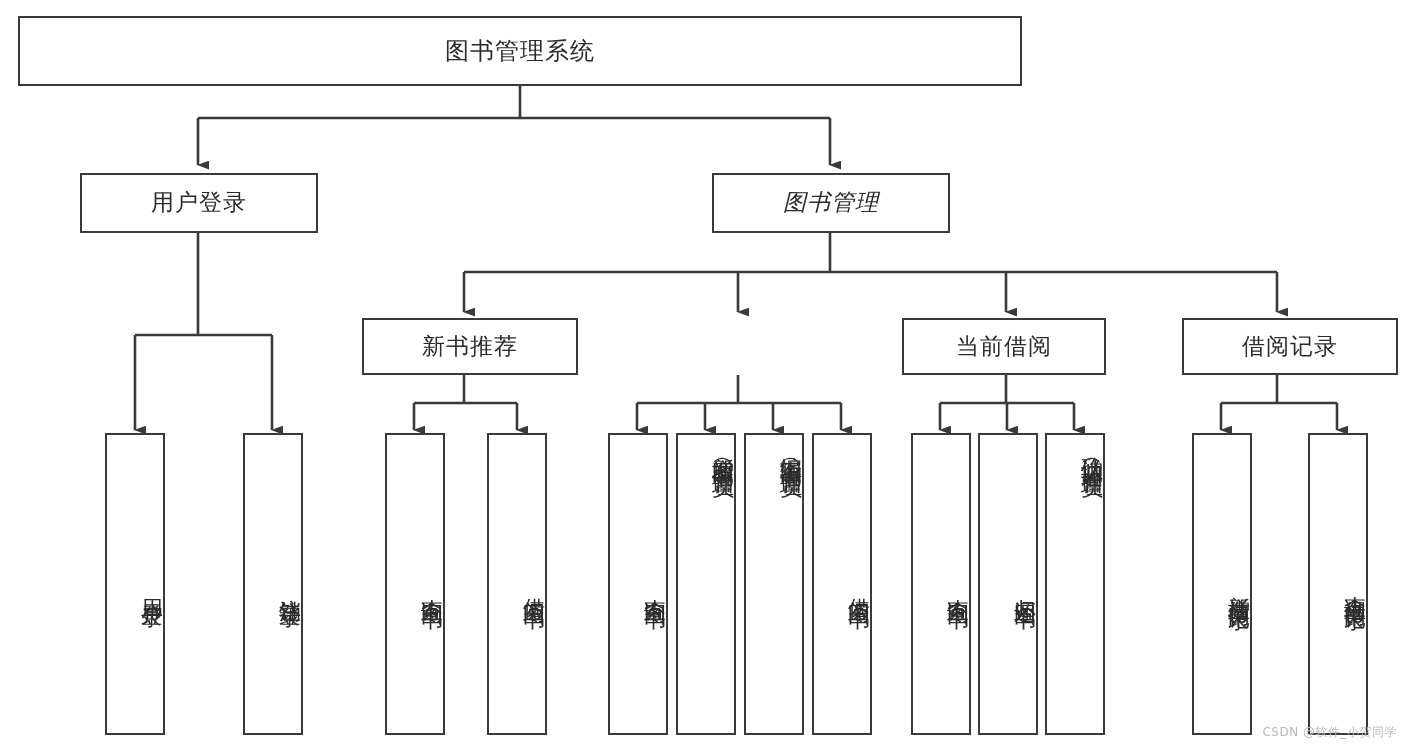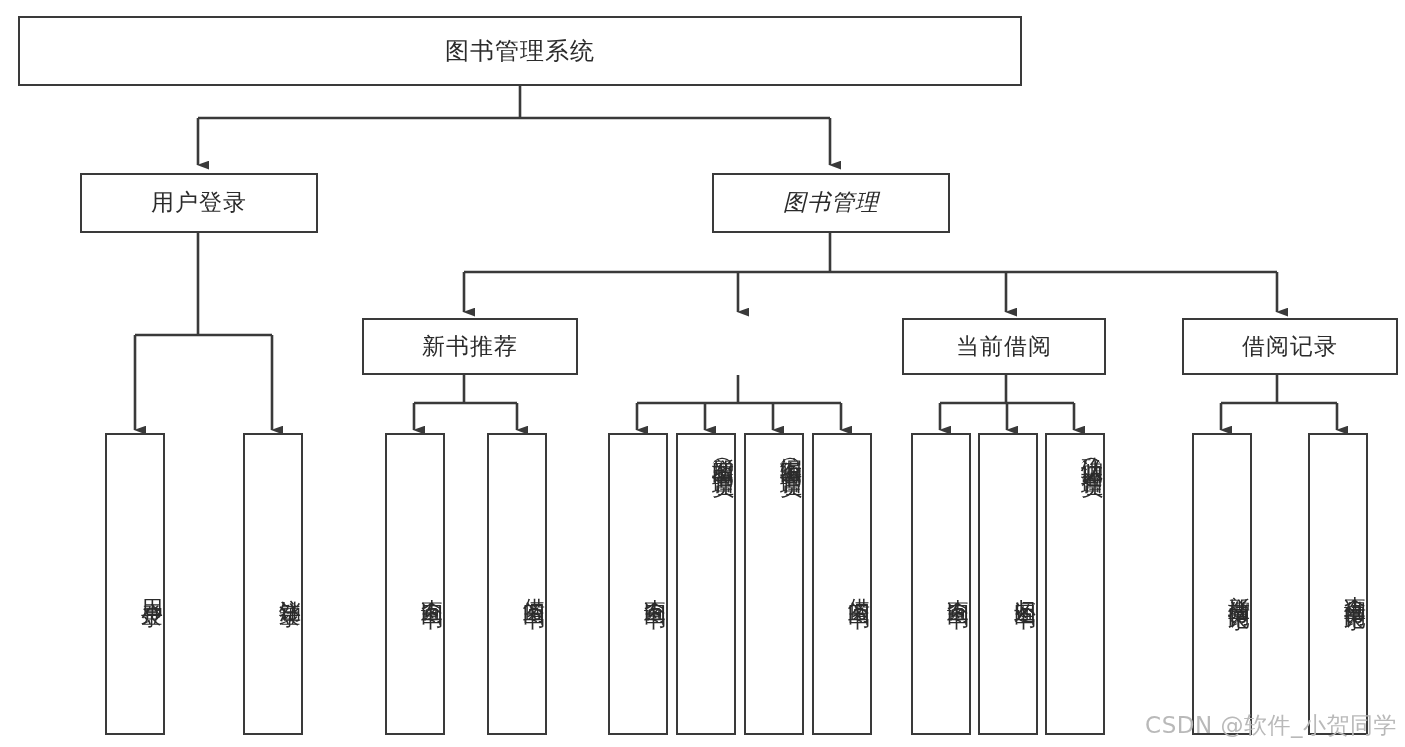--- a/index.html
+++ b/index.html
@@ -58,21 +58,21 @@
   }
   .vlabel {
     writing-mode: vertical-rl;
     text-orientation: upright;
     white-space: nowrap;
   }
   #watermark {
     position: absolute;
     right: 8px;
     bottom: 6px;
-    font-size: 23px;
+    font-size: 12px;
     color: #b9b9b9;
     letter-spacing: 0.5px;
     white-space: nowrap;
     pointer-events: none;
   }
 </style>
 </head>
 <body>
 
 <div id="stage">

